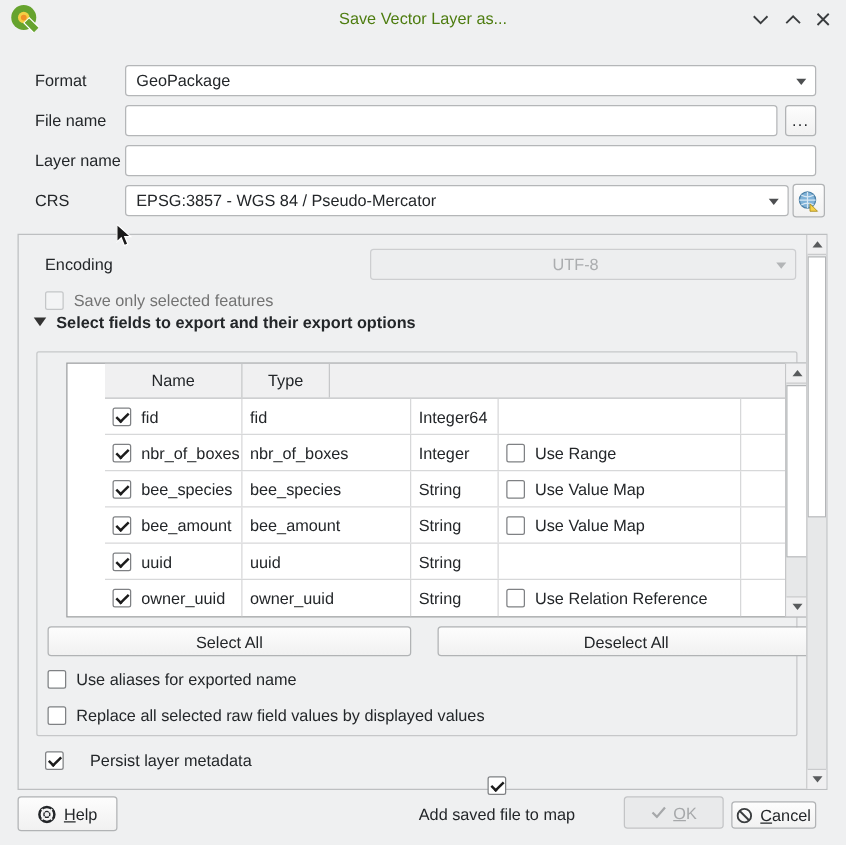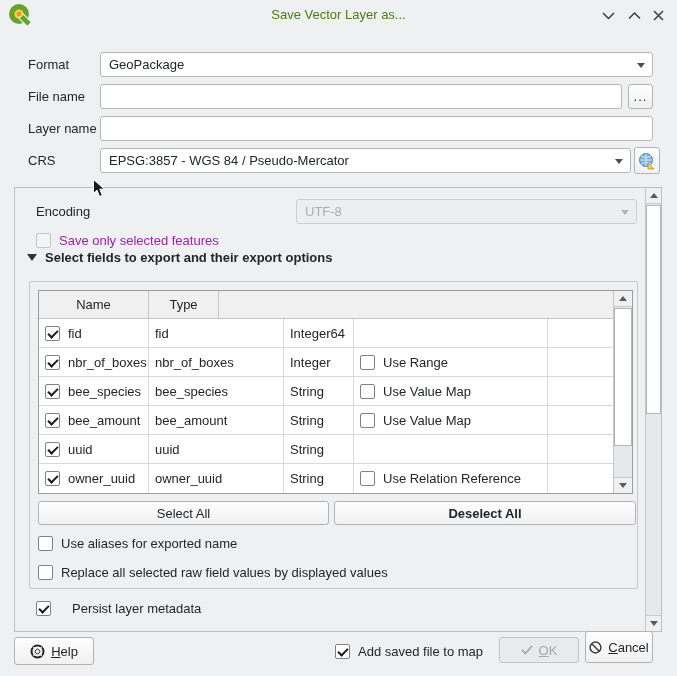--- a/index.html
+++ b/index.html
@@ -14,53 +14,53 @@
   .tb-ico { position:absolute; top:8px; width:15px; height:15px; cursor:default; }
   #min-ico { left:601px; } #max-ico { left:627px; } #close-ico { left:651px; }
 
   
   .lbl { position:absolute; line-height:25px; white-space:nowrap; }
   .field { position:absolute; height:25px; background:#fff; border:1px solid #b4b6b8; border-radius:3px; }
   .combo { position:absolute; height:25px; background:#fff; border:1px solid #b4b6b8; border-radius:3px;
            display:flex; align-items:center; padding:0 20px 0 8px; white-space:nowrap; overflow:hidden; }
   .combo .arrow { position:absolute; right:7px; top:50%; margin-top:-2px; width:0; height:0;
                   border-left:4px solid transparent; border-right:4px solid transparent; border-top:5px solid #4d4f51; }
-  .combo.disabled { background:#edeeef; border-color:#cdced0; color:#abadaf; }
+  .combo.disabled { background:#edeeef; border-color:#cdced0; color:#abadaf;justify-content:center; }
   .combo.disabled .arrow { border-top-color:#b3b5b7; }
   .btn { position:absolute; background:linear-gradient(#fdfdfd,#f1f1f1); border:1px solid #b1b3b5; border-radius:3px;
          display:flex; align-items:center; justify-content:center; gap:6px; color:#232629; }
   .btn.disabled { background:#e9eaeb; border-color:#c3c4c6; color:#a6a8aa; }
   .mn { display:inline-block; }
   .mn::first-letter { text-decoration:underline; }
 
   .cb { width:15px; height:15px; border:1px solid #7f8184; border-radius:2px; background:#fff; position:relative; flex:none; }
   .cb.checked::after { content:""; position:absolute; left:2px; top:3px; width:8px; height:4px;
                        border-left:2px solid #1c1c1c; border-bottom:2px solid #1c1c1c; transform:rotate(-45deg); }
   .cb.disabled { border-color:#c4c6c8; background:#f3f4f5; }
   .cbrow { position:absolute; display:flex; align-items:center; gap:8px; white-space:nowrap; }
-  .cbrow.disabled { color:#a21caf; }
+  .cbrow.disabled { color:#737373; }
 
   .tri-up { width:0; height:0; border-left:4px solid transparent; border-right:4px solid transparent; border-bottom:5px solid #595b5d; }
   .tri-down { width:0; height:0; border-left:4px solid transparent; border-right:4px solid transparent; border-top:5px solid #595b5d; }
 
   
   #scrollarea { position:absolute; left:14px; top:187px; width:648px; height:445px; border:1px solid #bdbfc1; background:#eff0f1; }
   #outer-sb { position:absolute; right:0; top:0; bottom:0; width:16px; background:#e7e8e9; border-left:1px solid #c5c6c8; }
   .sb-btn { position:absolute; left:0; right:0; height:16px; background:#f0f0f1; display:flex; align-items:center; justify-content:center; }
   #outer-sb-up { top:0; border-bottom:1px solid #c9cacc; }
   #outer-sb-down { bottom:0; border-top:1px solid #c9cacc; }
   #outer-sb-thumb { position:absolute; left:0; right:0; top:17px; height:209px; background:#fff; border:1px solid #b3b5b7; }
 
   
   #group-frame { position:absolute; left:14px; top:93px; width:609px; height:308px; border:1px solid #c6c7c9; border-radius:2px; }
   #group-header { position:absolute; left:12px; top:62px; display:flex; align-items:center; gap:8px; font-weight:bold; }
   #group-tri { width:0; height:0; border-left:5px solid transparent; border-right:5px solid transparent; border-top:7px solid #333; }
 
   
-  #ftable { position:absolute; left:8px; top:8px; width:595px; height:204px; background:#fff; border:1px solid #9a9c9e; }
+  #ftable { position:absolute; left:23px; top:8px; width:595px; height:204px; background:#fff; border:1px solid #9a9c9e;padding-left:30px; }
   .trow { display:flex; height:29px; border-bottom:1px solid #d7d8d9; }
   #thead { display:flex; height:28px; border-bottom:1px solid #c2c3c5; background:#f0f0f1; }
   .th { display:flex; align-items:center; justify-content:center; border-right:1px solid #c6c7c9; overflow:hidden; white-space:nowrap; }
   .td { display:flex; align-items:center; border-right:1px solid #d7d8d9; padding-left:6px; overflow:hidden; white-space:nowrap; gap:8px; }
   .c-name { width:110px; } .c-export { width:135px; } .c-type { width:70px; } .c-replace { width:194px; } .c-fill { flex:1; border-right:none; }
   .th.c-replace { background:#fcfcfd; justify-content:flex-start; padding-left:4px; }
   .th.c-fill { border-right:none; }
   #tbl-sb { position:absolute; right:0; top:0; width:19px; height:202px; background:#e7e8e9; border-left:1px solid #c5c6c8; }
   #tbl-sb-up { top:0; border-bottom:1px solid #c9cacc; }
   #tbl-sb-down { bottom:0; border-top:1px solid #c9cacc; }
@@ -239,21 +239,21 @@
           <div id="tbl-sb-thumb"></div>
           <div class="sb-btn" id="tbl-sb-down">
               <span class="tri-down"></span>
             </div>
         </div>
       </div>
 
       <div class="btn" style="left:8px; top:219px; width:291px; height:24px;">
         <span>Select All</span>
       </div>
-      <div class="btn" style="left:304px; top:219px; width:302px; height:24px;font-weight:bold;">
+      <div class="btn" style="left:320px; top:219px; width:302px; height:24px;">
         <span>Deselect All</span>
       </div>
 
       <div class="cbrow" style="left:8px; top:283px;">
         <span class="cb"></span>
         <span>Replace all selected raw field values by displayed values</span>
       </div>
       <div class="cbrow" style="left:8px; top:254px;">
         <span class="cb"></span>
         <span>Use aliases for exported name</span>
@@ -279,33 +279,33 @@
   <div id="footer">
     <div class="btn" style="left:14px; top:-39px; position:absolute; width:80px; height:28px; top:auto; bottom:11px;">
       <svg width="15" height="15" viewBox="0 0 15 15">
         <circle cx="7.5" cy="7.5" r="6" fill="none" stroke="#232629" stroke-width="2"></circle>
         <circle cx="7.5" cy="7.5" r="2.4" fill="#eff0f1" stroke="#232629" stroke-width="1"></circle>
         <path d="M3.3 3.3 L5.8 5.8 M11.7 3.3 L9.2 5.8 M3.3 11.7 L5.8 9.2 M11.7 11.7 L9.2 9.2" stroke="#eff0f1" stroke-width="1.4"></path>
       </svg>
       <span class="mn">Help</span>
     </div>
 
-    <div class="cbrow" style="left:335px; bottom:17px; top:auto;">
+    <div class="cbrow" style="left:335px; bottom:17px; top:auto;flex-direction:column;">
       <span class="cb checked"></span>
       <span>Add saved file to map</span>
     </div>
 
     <div class="btn disabled" style="left:499px; bottom:13px; top:auto; position:absolute; width:80px; height:26px;">
       <svg width="12" height="10" viewBox="0 0 12 10">
         <polyline points="1,5 4.5,8.5 11,1" fill="none" stroke="#a6a8aa" stroke-width="1.8"></polyline>
       </svg>
       <span class="mn">OK</span>
     </div>
 
-    <div class="btn" style="left:585px; bottom:13px; top:auto; position:absolute; width:68px; height:32px;">
+    <div class="btn" style="left:585px; bottom:13px; top:auto; position:absolute; width:68px; height:22px;">
       <svg width="13" height="13" viewBox="0 0 13 13">
         <circle cx="6.5" cy="6.5" r="5.4" fill="none" stroke="#3a3d3f" stroke-width="1.5"></circle>
         <line x1="2.8" y1="2.8" x2="10.2" y2="10.2" stroke="#3a3d3f" stroke-width="1.5"></line>
       </svg>
       <span class="mn">Cancel</span>
     </div>
   </div>
 
   <div style="position:absolute; left:93px; top:179px; pointer-events:none;">
     <svg width="14" height="20" viewBox="0 0 14 20">

